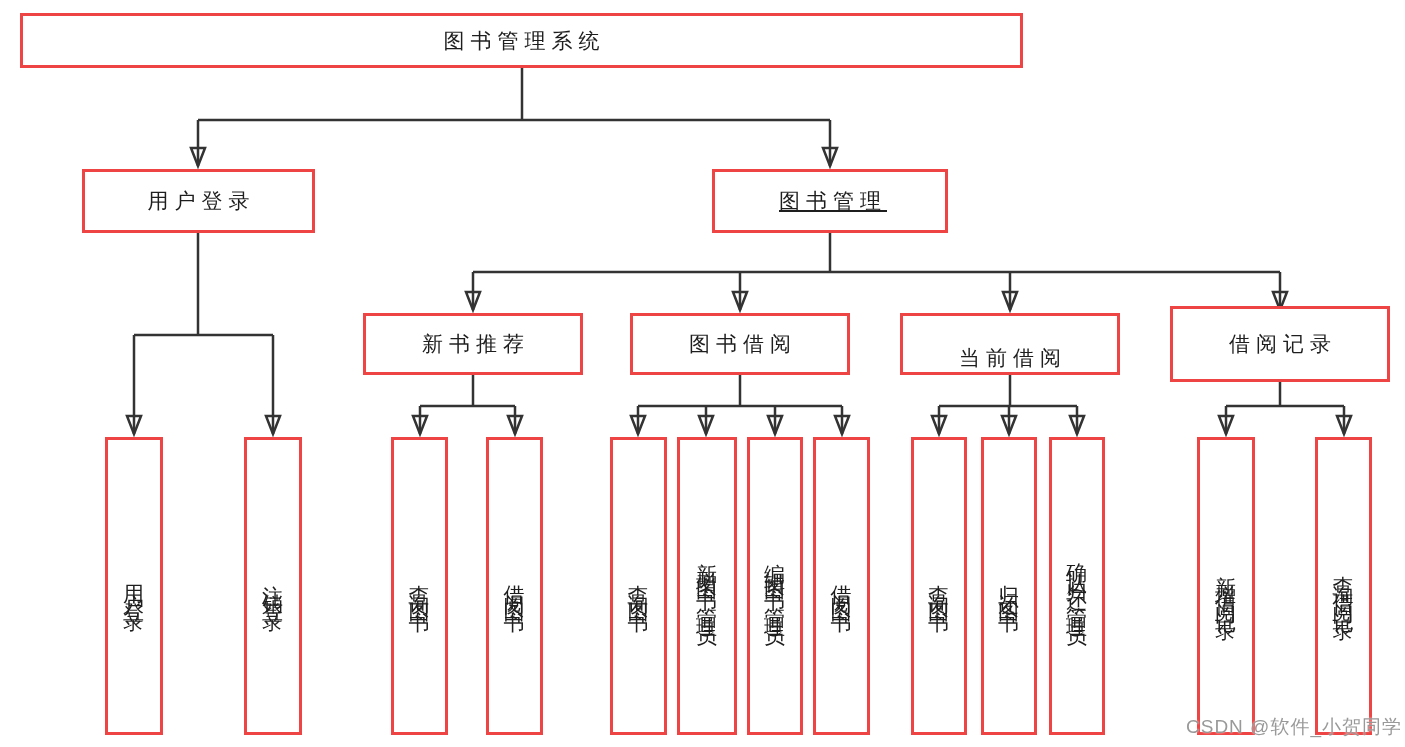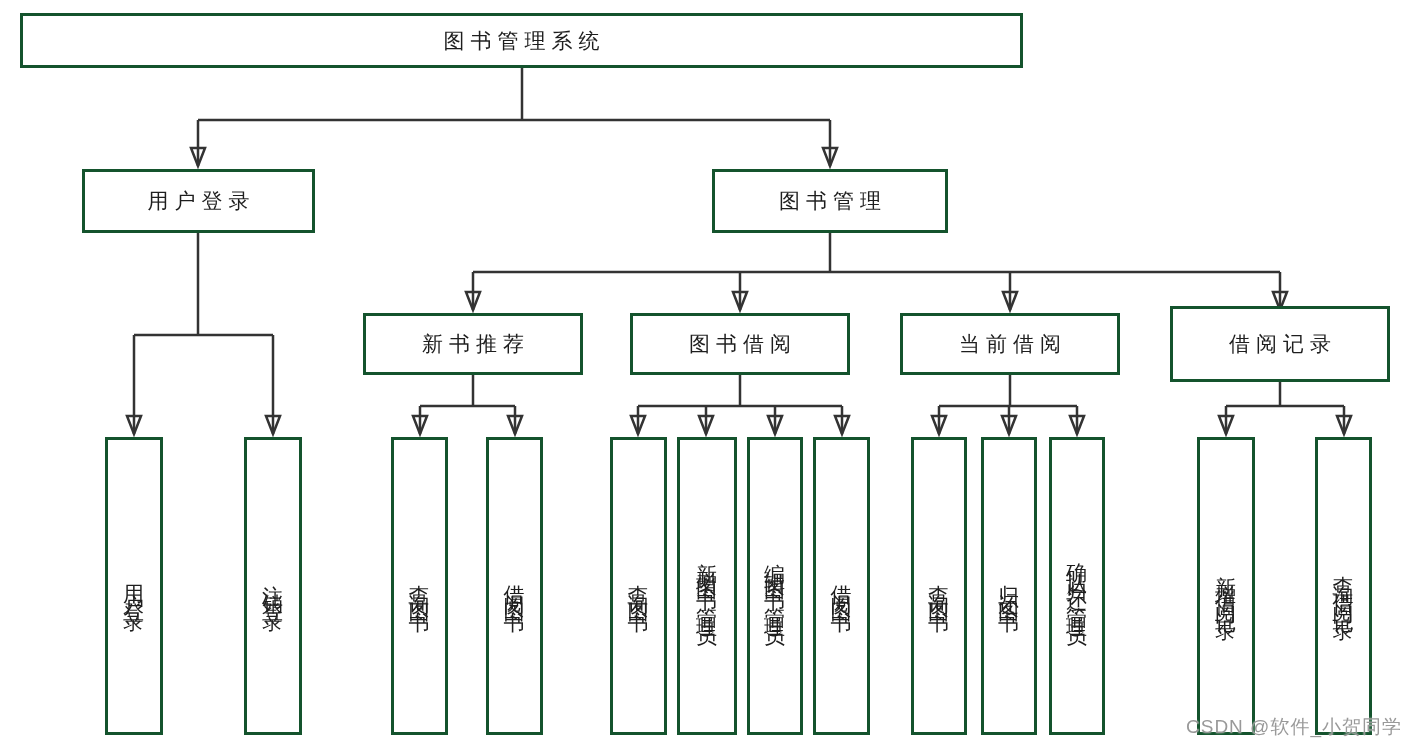--- a/index.html
+++ b/index.html
@@ -25,21 +25,21 @@
   }
   .connector-layer path,
   .connector-layer polyline {
     fill: none;
     stroke: #333333;
     stroke-width: 2.5;
   }
   .node {
     position: absolute;
     box-sizing: border-box;
-    border: 3px solid #14532d;
+    border: 3px solid #ef4444;
     background: #ffffff;
     display: flex;
     align-items: center;
     justify-content: center;
     z-index: 2;
     color: #1e1e1e;
   }
   .node-h .label {
     font-size: 21px;
     letter-spacing: 6px;
@@ -134,31 +134,31 @@
     </g>
   </svg>
 
   <div class="node node-h" style="left:20px; top:13px; width:1003px; height:55px;">
     <span class="label">图书管理系统</span>
   </div>
 
   <div class="node node-h" style="left:82px; top:169px; width:233px; height:64px;">
     <span class="label">用户登录</span>
   </div>
-  <div class="node node-h" style="left:712px; top:169px; width:236px; height:64px;">
+  <div class="node node-h" style="left:712px; top:169px; width:236px; height:64px;text-decoration:underline;">
     <span class="label">图书管理</span>
   </div>
 
   <div class="node node-h" style="left:363px; top:313px; width:220px; height:62px;font-family:Liberation Mono, monospace;">
     <span class="label">新书推荐</span>
   </div>
   <div class="node node-h" style="left:630px; top:313px; width:220px; height:62px;">
     <span class="label">图书借阅</span>
   </div>
-  <div class="node node-h" style="left:900px; top:313px; width:220px; height:62px;">
+  <div class="node node-h" style="left:900px; top:313px; width:220px; height:62px;align-items:flex-end;">
     <span class="label">当前借阅</span>
   </div>
   <div class="node node-h" style="left:1170px; top:306px; width:220px; height:76px;">
     <span class="label">借阅记录</span>
   </div>
 
   <div class="node node-v" style="left:105px; top:437px; width:58px; height:298px;">
     <span class="label">用户登录</span>
   </div>
   <div class="node node-v" style="left:244px; top:437px; width:58px; height:298px;">

